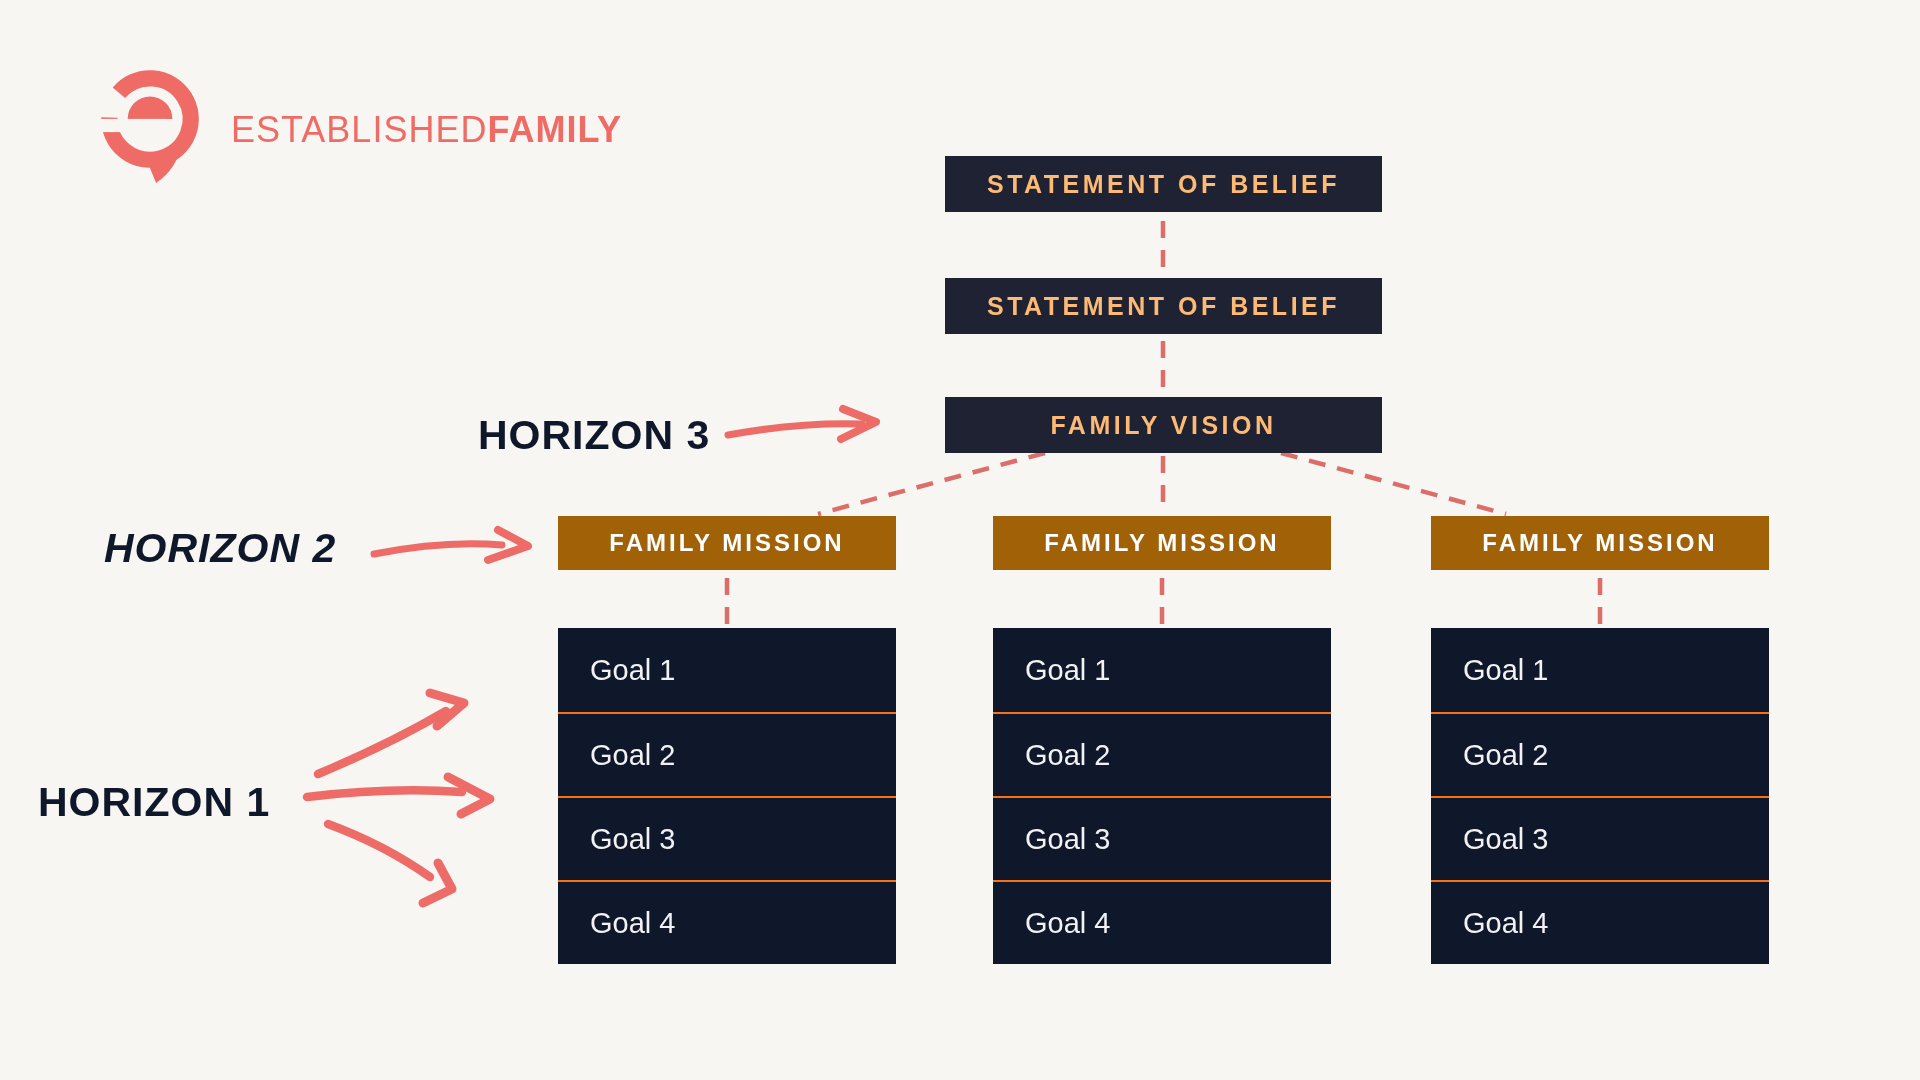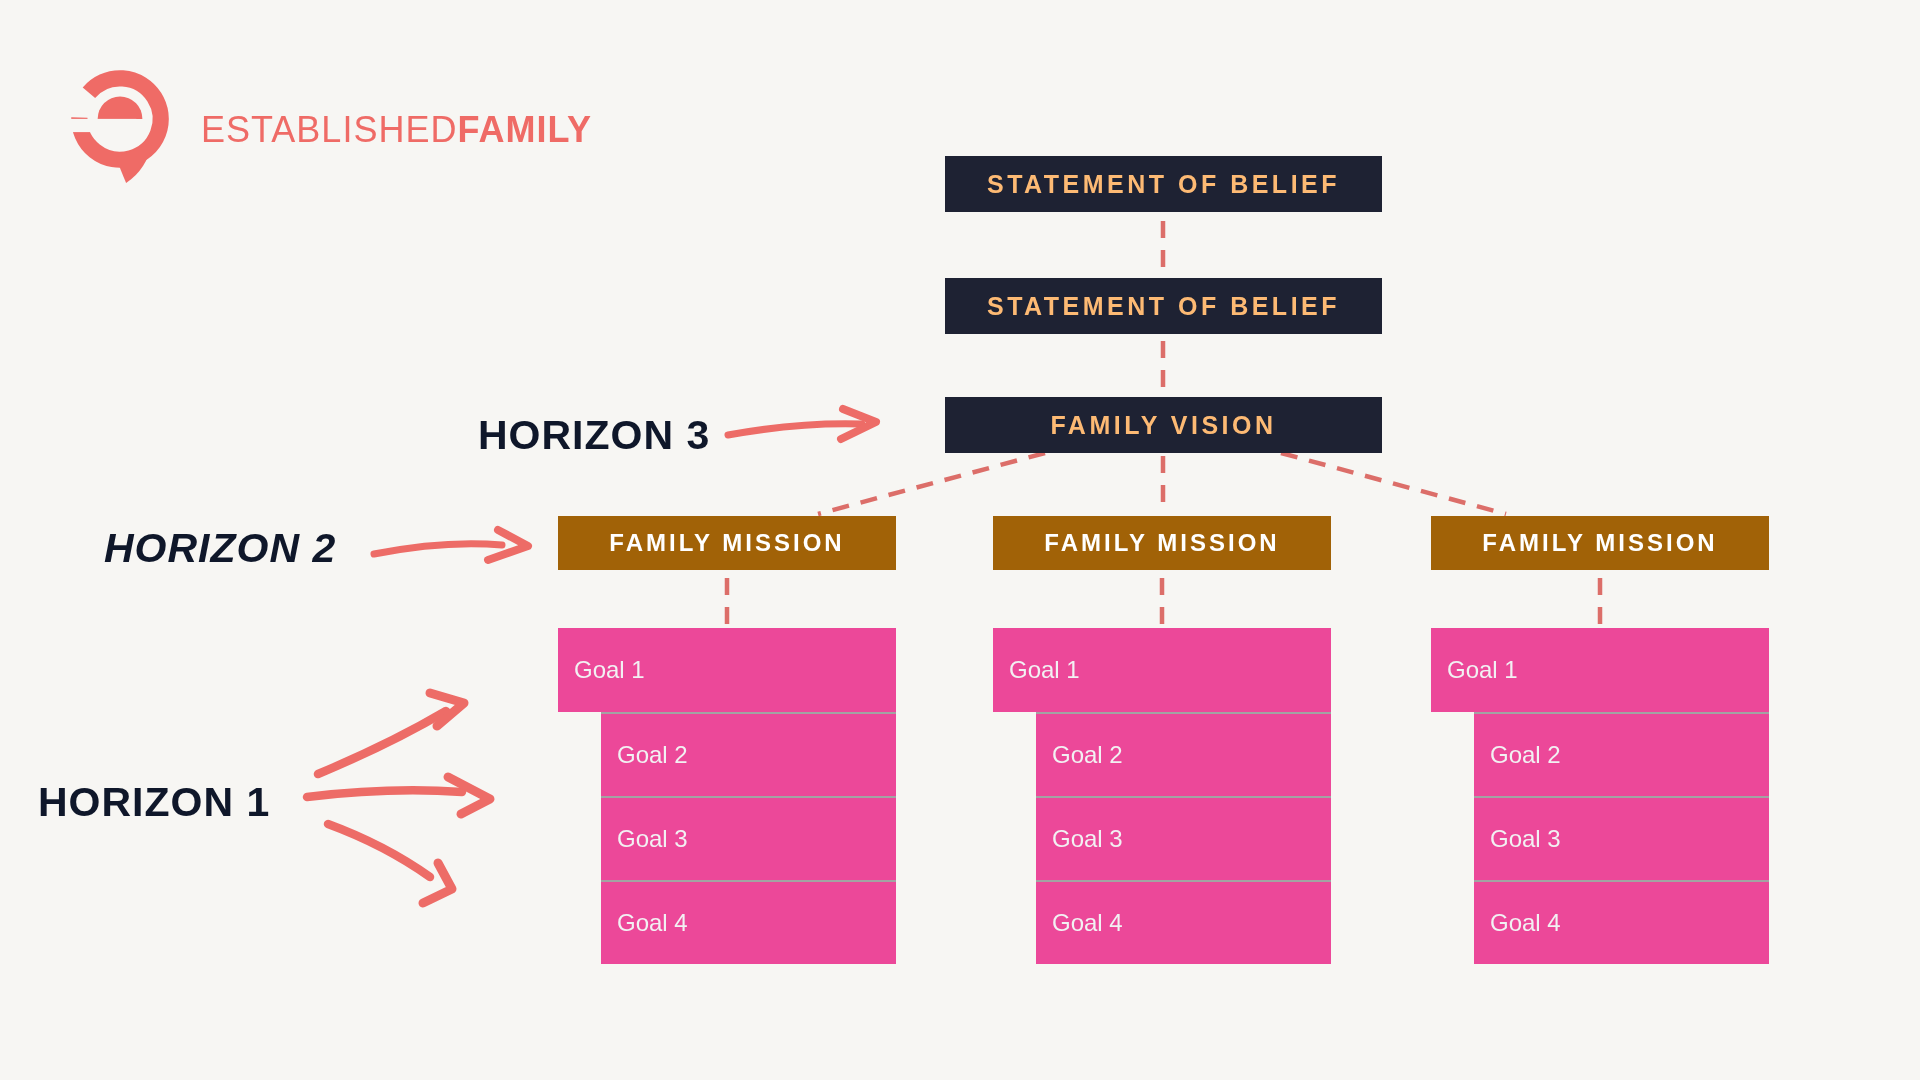--- a/index.html
+++ b/index.html
@@ -5,21 +5,21 @@
   html, body { margin: 0; padding: 0; }
   body {
     width: 1920px; height: 1080px;
     background: #f7f6f3;
     font-family: "Liberation Sans", sans-serif;
     overflow: hidden;
   }
   .stage { position: relative; width: 1920px; height: 1080px; background: #f7f6f3; }
 
   
-  .logo { position: absolute; left: 57px; top: 66px; display: flex; align-items: center; }
+  .logo { position: absolute; left: 87px; top: 66px; display: flex; align-items: center; }
   .logo-mark { width: 122px; height: 120px; }
   .logo-text {
     margin-left: 22px; margin-top: 8px;
     font-size: 36px; letter-spacing: 1px; color: #ef6b66;
     font-weight: 500; white-space: nowrap;
   }
   .logo-text b { font-weight: 800; }
 
   
   .overlay { position: absolute; left: 0; top: 0; width: 1920px; height: 1080px; z-index: 1; pointer-events: none; }
@@ -40,26 +40,26 @@
     position: absolute; top: 516px; width: 338px; height: 54px;
     background: #a16207; color: #ffffff; z-index: 2;
     display: flex; align-items: center; justify-content: center;
     font-weight: 700; font-size: 24px; letter-spacing: 3px;
   }
   .goal-table {
     position: absolute; top: 628px; width: 338px; z-index: 2;
     display: flex; flex-direction: column;
   }
   .goal-row {
-    height: 84px; background: #ec4899; color: #f2f1f3;
+    height: 84px; background: #0f172a; color: #f2f1f3;
     display: flex; align-items: center;
-    padding-left: 16px; box-sizing: border-box;
-    font-size: 24px; font-weight: 400;
+    padding-left: 32px; box-sizing: border-box;
+    font-size: 29px; font-weight: 400;
   }
-  .goal-row + .goal-row { border-top: 2px solid #a3a3a3; margin-left: 43px; }
+  .goal-row + .goal-row { border-top: 2px solid #f97316; }
   .col-1 { left: 558px; }
   .col-2 { left: 993px; }
   .col-3 { left: 1431px; }
 
   
   .horizon-label {
     position: absolute; z-index: 2;
     color: #0f172a; font-weight: 800; font-size: 41px; letter-spacing: 1px;
     white-space: nowrap;
   }

